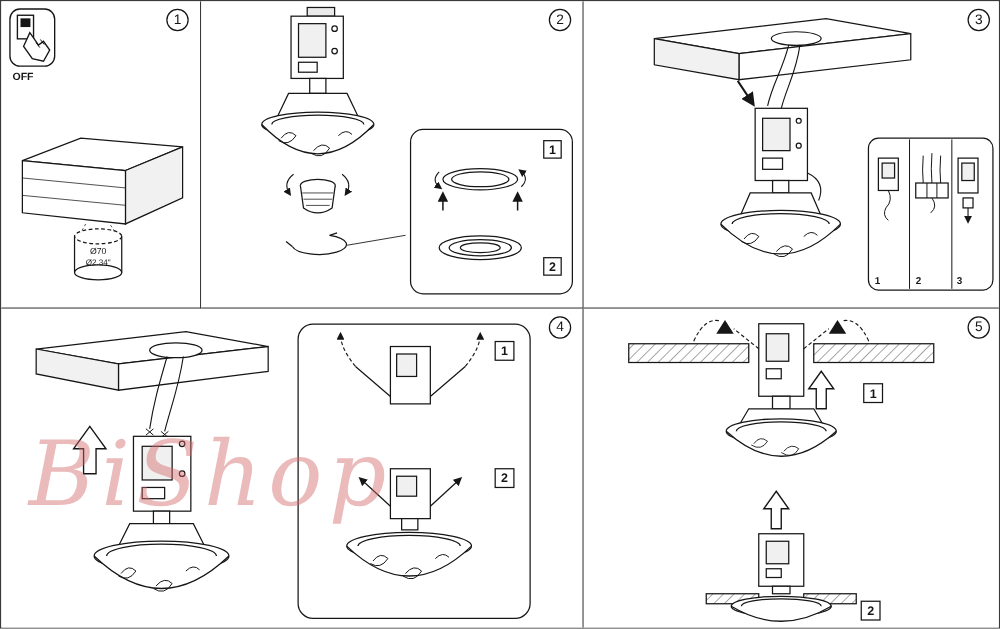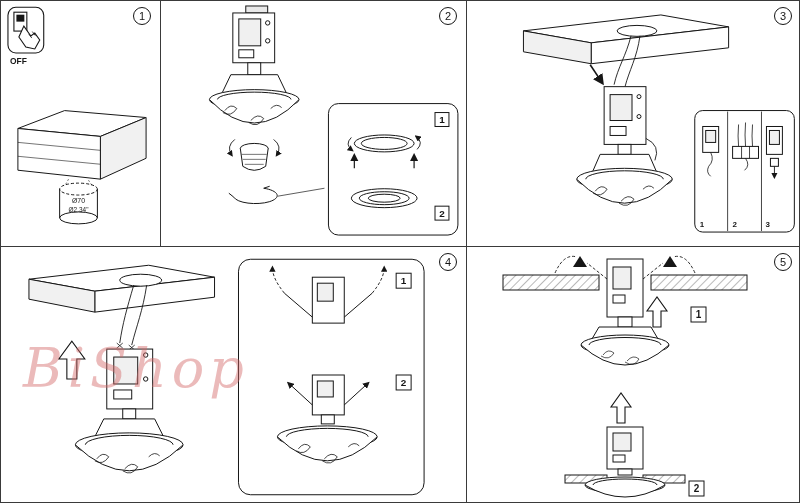--- a/index.html
+++ b/index.html
@@ -14,21 +14,21 @@
   .panel svg { display:block; width:100%; height:100%; }
   .badge {
     position:absolute; top:6px; right:9px; width:18px; height:18px;
     border:1.3px solid #161616; border-radius:50%;
     display:flex; align-items:center; justify-content:center;
     font-size:11px; color:#161616; background:#fff; z-index:3;
   }
   .watermark {
     position:absolute; left:22px; top:336px; z-index:5;
     font-family:"DejaVu Serif", serif; font-style:italic;
-    font-size:54px; letter-spacing:5px;
+    font-size:72px; letter-spacing:5px;
     color:rgba(211,103,103,0.45); pointer-events:none;
   }
   svg text { font-family:"Liberation Sans", sans-serif; }
 </style>
 </head>
 <body>
 
 <div class="page">
 
   <section class="panel p1">

